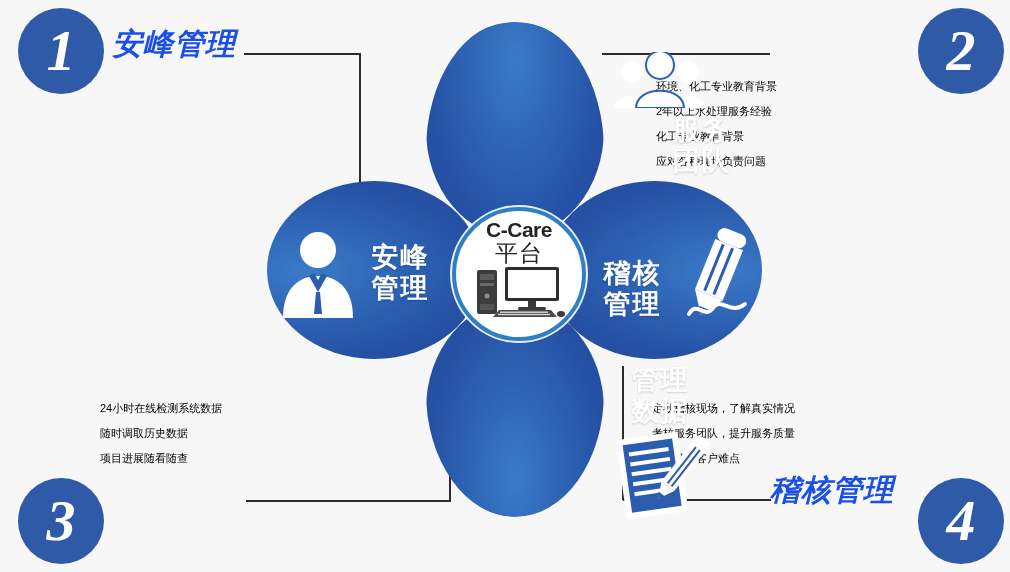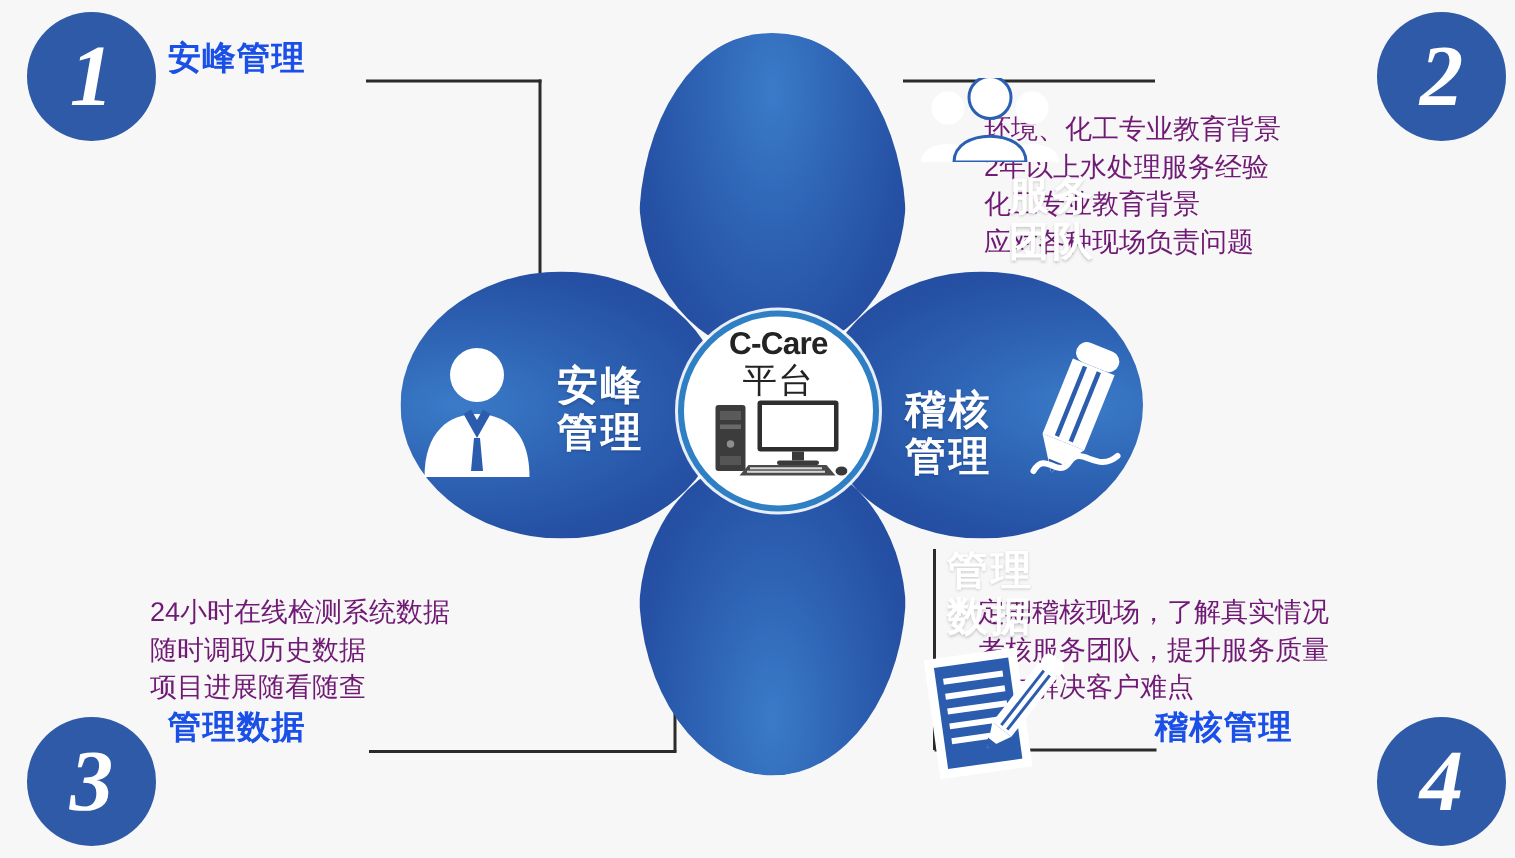--- a/index.html
+++ b/index.html
@@ -23,33 +23,33 @@
   }
   #num1{left:18px;top:8px;}
   #num2{left:918px;top:8px;}
   #num3{left:18px;top:478px;}
   #num4{left:918px;top:478px;}
 
   
   .heading{
     position:absolute;
     color:#1a4fe8;
-    font-weight:bold;font-size:22px;letter-spacing:1px;
-    white-space:nowrap;user-select:none;
+    font-weight:bold;font-size:30px;letter-spacing:1px;
+    white-space:nowrap;user-select:none;font-style:italic;
   }
   #h1{left:112px;top:24px;}
   #h2{left:770px;top:22px;}
   #h3{left:112px;top:470px;}
   #h4{left:770px;top:470px;}
 
   
   .body-text{
     position:absolute;
-    color:#701a75;
-    font-size:18px;line-height:25px;
+    color:#000000;
+    font-size:11px;line-height:25px;
     white-space:nowrap;user-select:none;
   }
   #t1{left:72px;top:96px;}
   #t2{left:656px;top:74px;}
   #t3{left:100px;top:396px;}
   #t4{left:652px;top:396px;}
   .body-text div{height:25px;}
 
   
   .line{position:absolute;background:#2b2b2b;}
@@ -182,21 +182,20 @@
     <span>2</span>
   </div>
   <div class="num-circle" id="num3">
     <span>3</span>
   </div>
   <div class="num-circle" id="num4">
     <span>4</span>
   </div>
 
   <div class="heading" id="h1">安峰管理</div>
-  <div class="heading" id="h3">管理数据</div>
   <div class="heading" id="h4">稽核管理</div>
 
   <div class="body-text" id="t2">
     <div>环境、化工专业教育背景</div>
     <div>2年以上水处理服务经验</div>
     <div>化工专业教育背景</div>
     <div>应对各种现场负责问题</div>
   </div>
   <div class="body-text" id="t3">
     <div>24小时在线检测系统数据</div>

